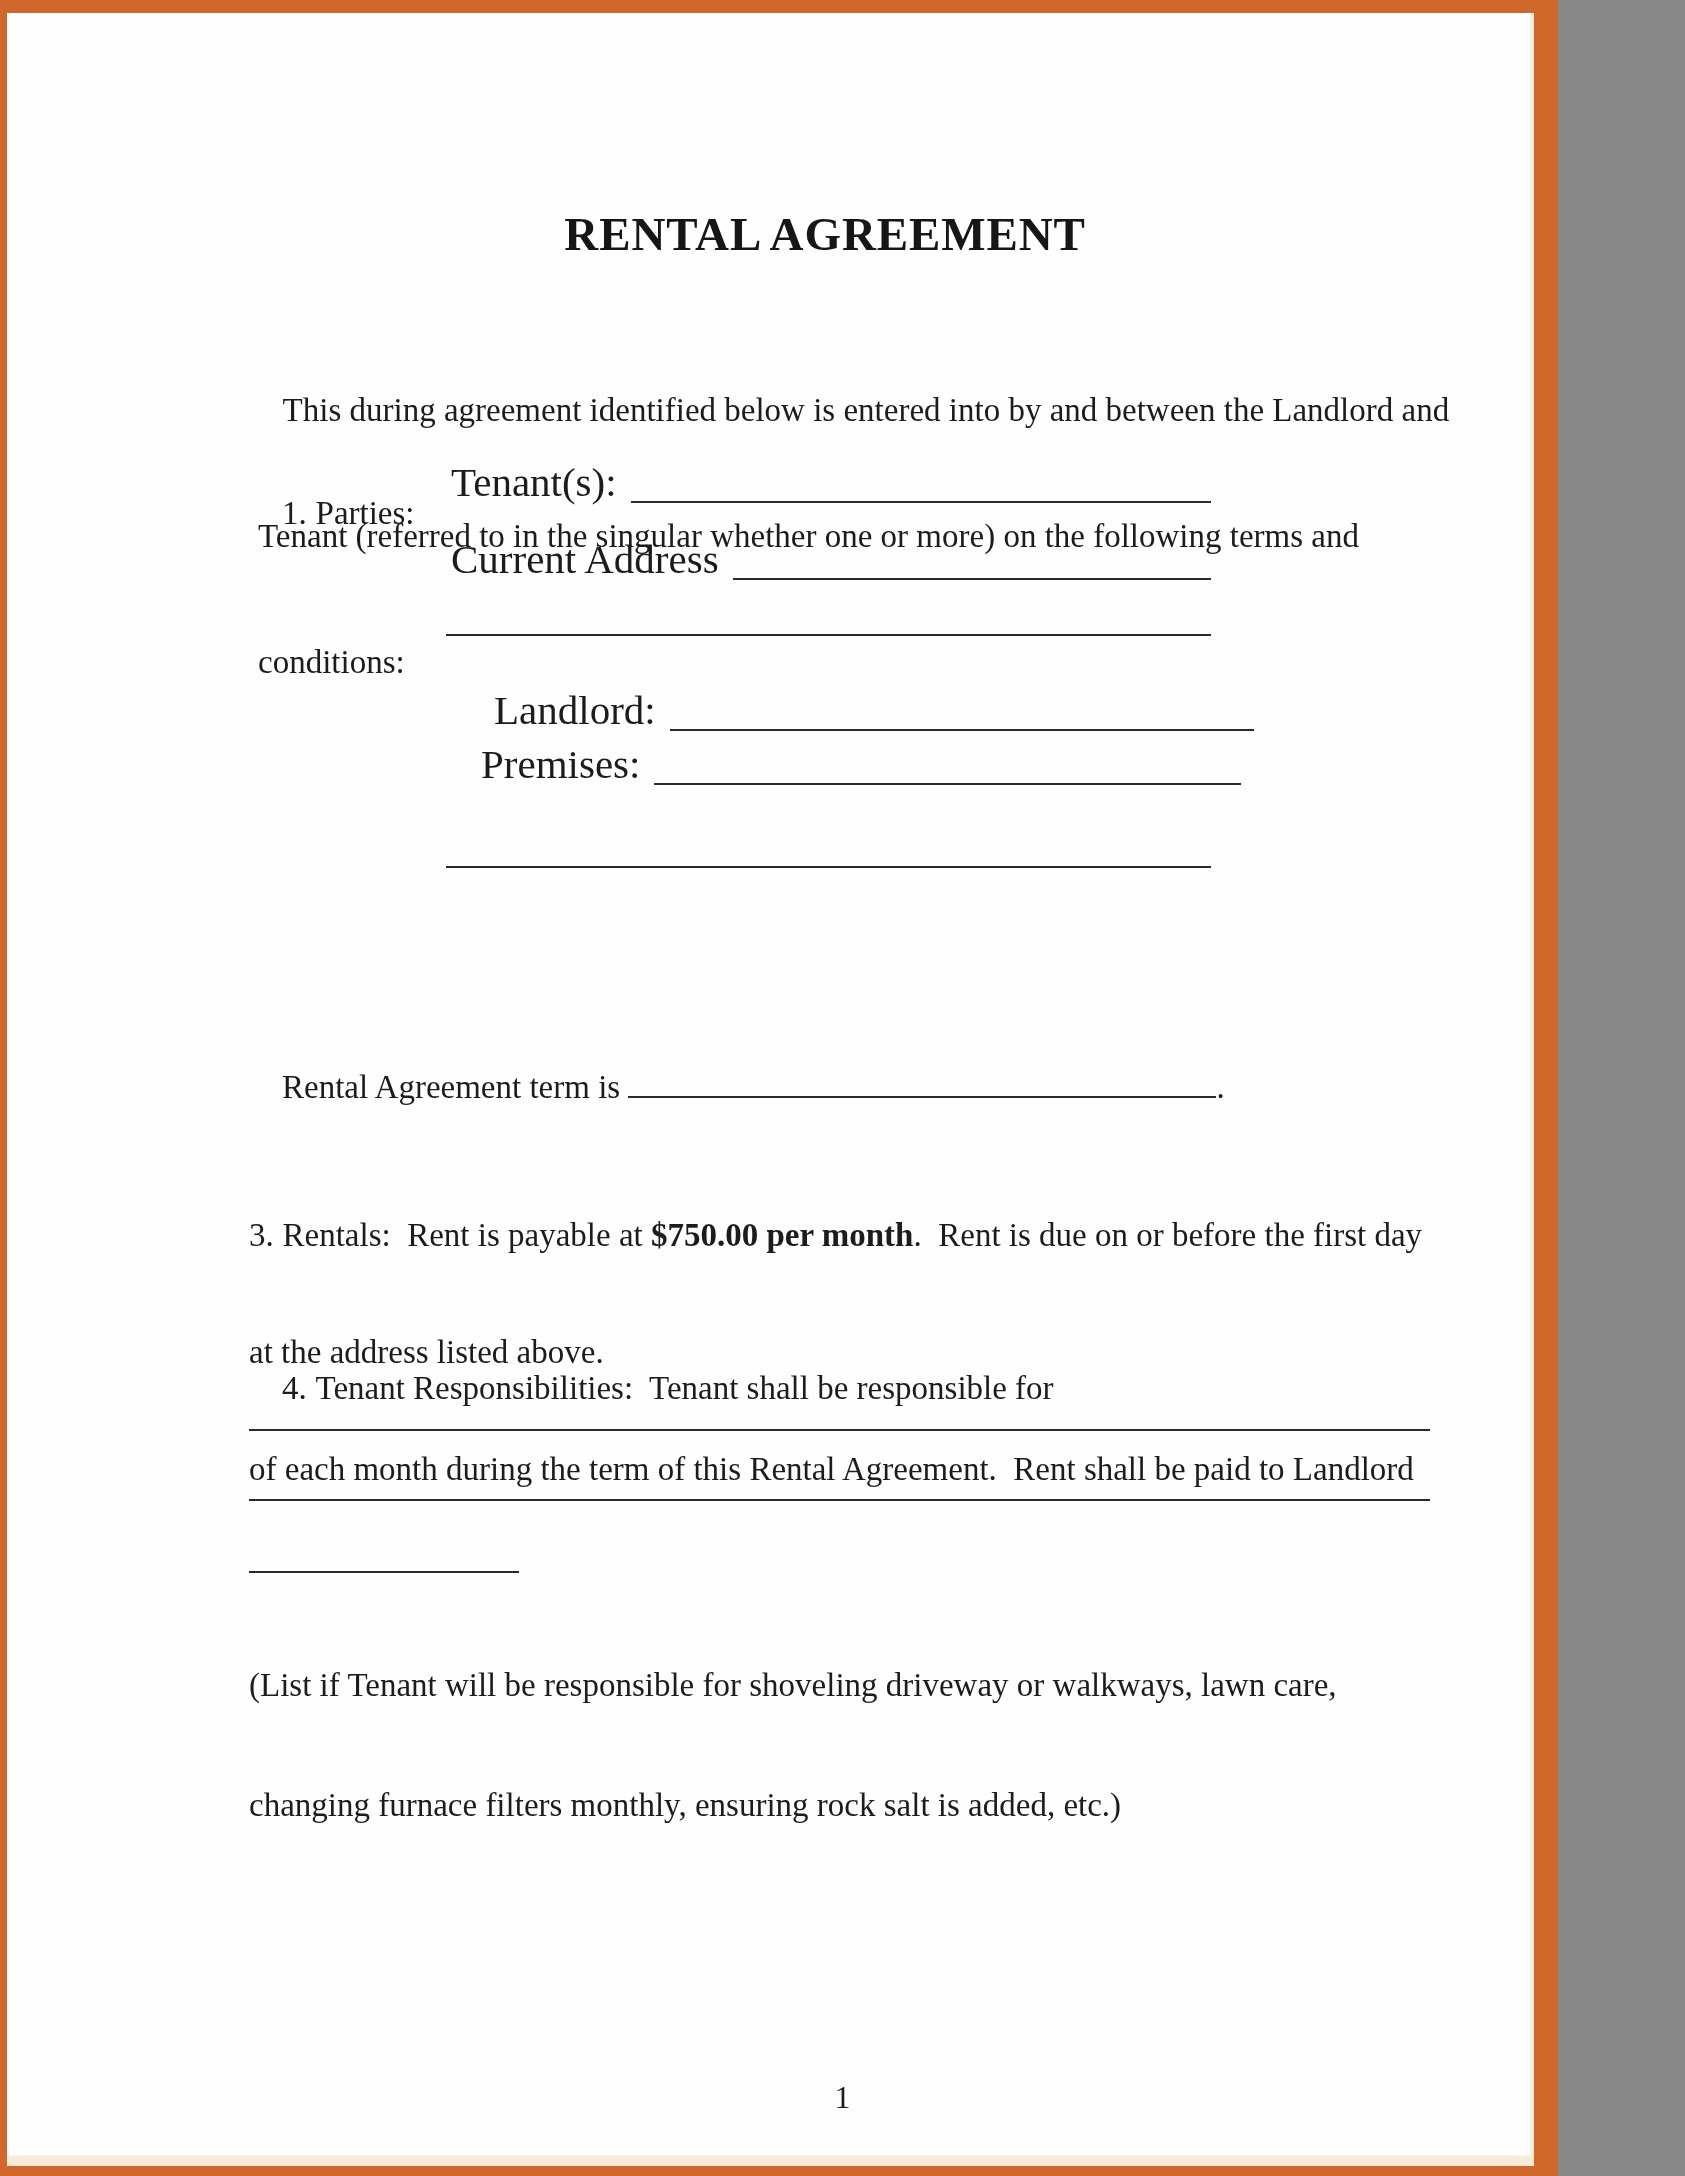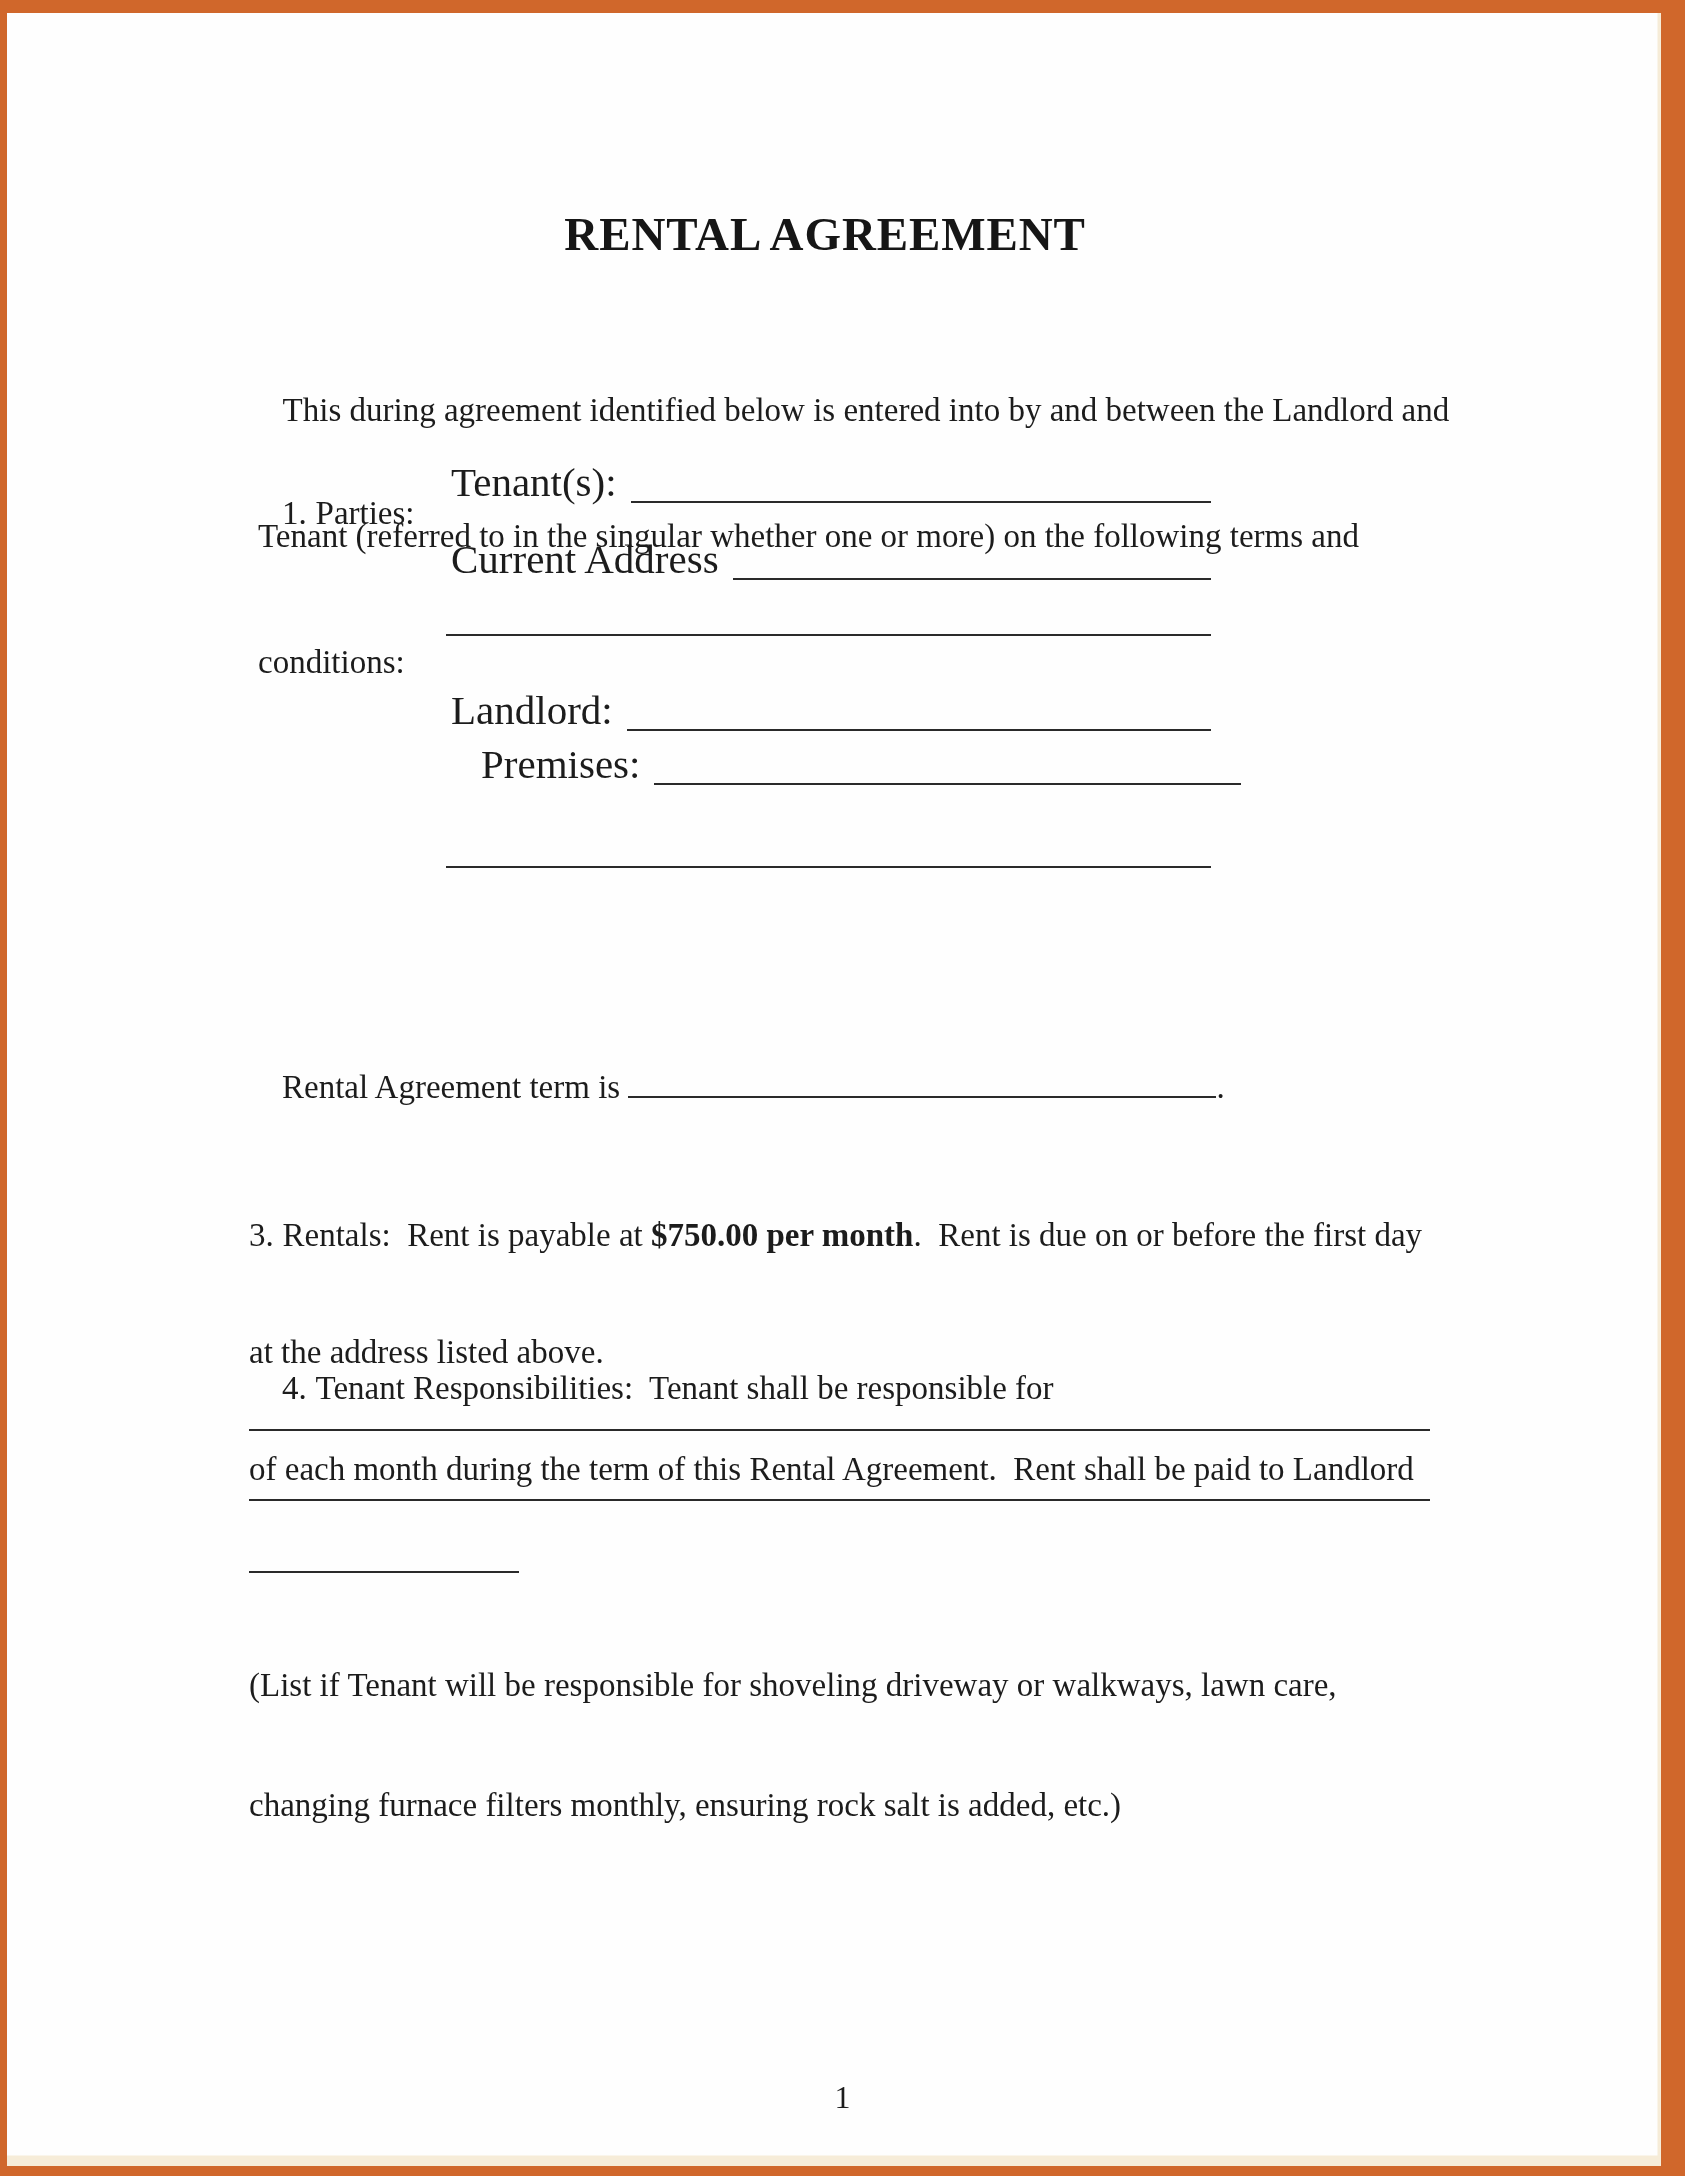--- a/index.html
+++ b/index.html
@@ -2,21 +2,21 @@
 <html style="font-size:14px"><head>
 <meta charset="utf-8">
 <style>
   html,body{margin:0;padding:0;}
   body{
     background:#888;
     font-family:"Liberation Serif","DejaVu Serif",serif;
   }
   .page{
     position:relative;
-    width:1685px;
+    width:1558px;
     height:2177px;
     background:#d0672b; 
     overflow:hidden;
   }
   .sheet{
     position:absolute;
     top:13px;left:7px;right:24px;bottom:11.4px;
     background:#fefefe;
     box-shadow:inset -3.5px 0 0 #f6ecd8, inset 0 -10.5px 0 #f6ecd8;
   }
@@ -118,21 +118,21 @@
     <span class="blank-line"></span>
   </div>
 
   <div class="abs field-row" style="top:535px;">
     <span>Current Address</span>
     <span class="blank-line"></span>
   </div>
 
   <div class="abs hr" style="left:446px;top:634px;width:765px;"></div>
 
-  <div class="abs field-row" style="top:686px;">
+  <div class="abs field-row" style="top:686px;margin-left:43px;">
     <span>Landlord:</span>
     <span class="blank-line"></span>
   </div>
 
   <div class="abs field-row" style="top:740px;margin-left:30px;">
     <span>Premises:</span>
     <span class="blank-line"></span>
   </div>
 
   <div class="abs hr" style="left:446px;top:866px;width:765px;"></div>

